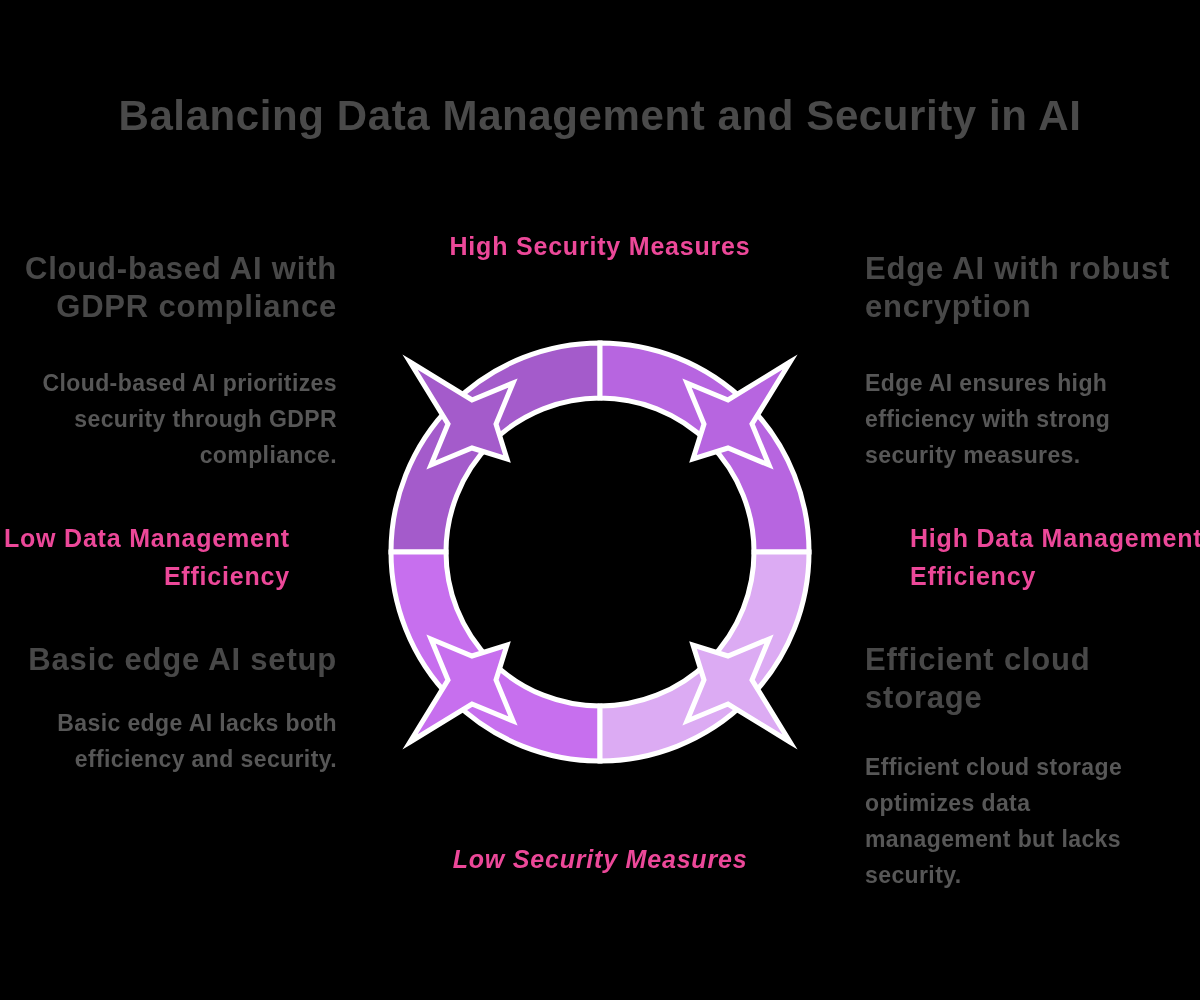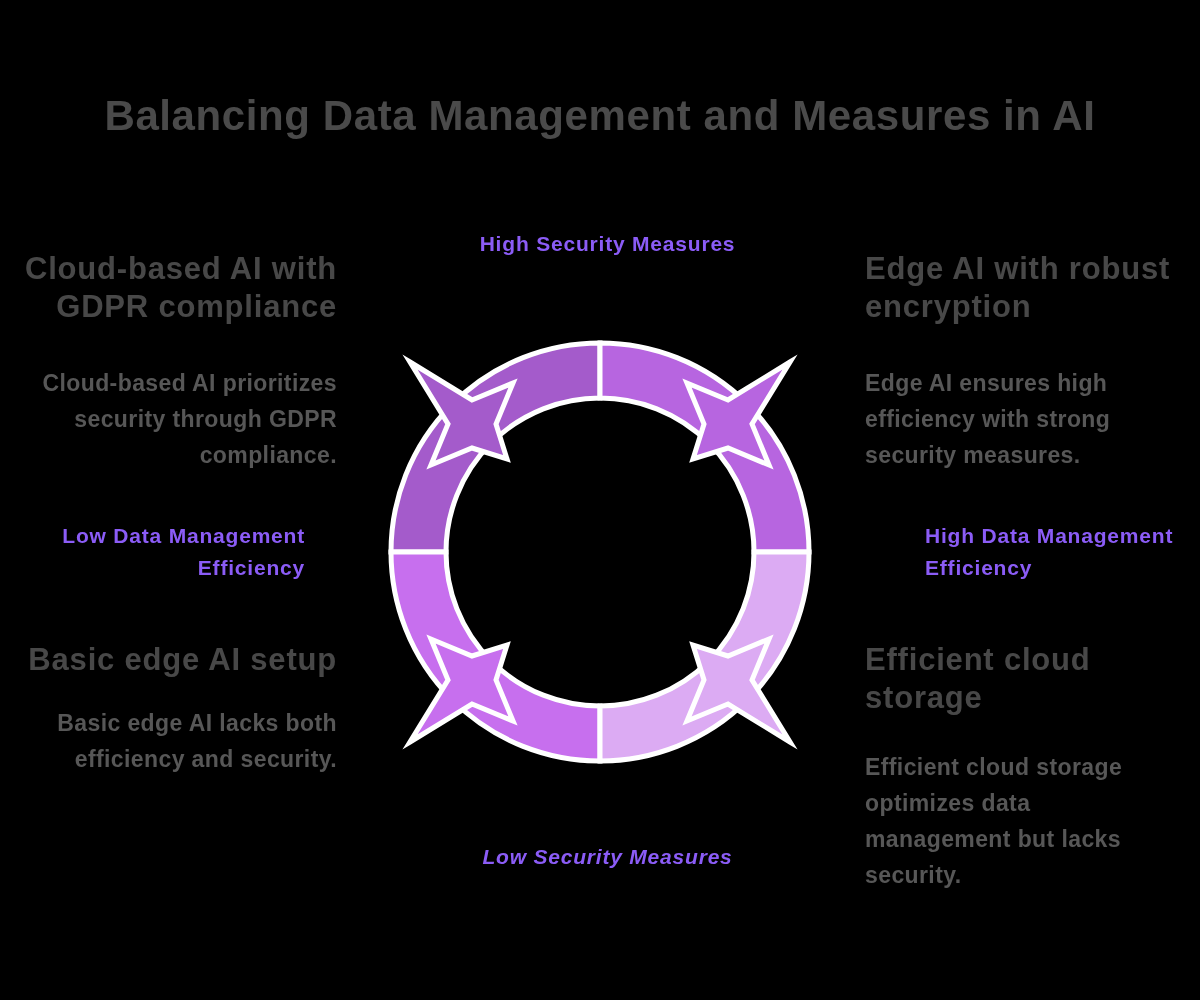--- a/index.html
+++ b/index.html
@@ -13,26 +13,25 @@
   .abs{position:absolute;}
   .title{
     left:0;right:0;top:92px;
     text-align:center;
     font-size:42px;font-weight:800;
     letter-spacing:.6px;
     color:#4a4a4a;
     margin:0;
   }
   .axis{
-    font-size:21px;font-weight:700;
-    color:#8b5cf6;
+    font-size:25px;font-weight:700;
+    color:#ec4899;
     letter-spacing:.8px;
     line-height:1.5;
     white-space:pre-line;
-    margin-left:15px;
   }
   .axis-top{left:0;right:0;top:228px;text-align:center;}
   .axis-bottom{left:0;right:0;top:841px;text-align:center;font-style:italic;}
   .axis-left{left:-70px;width:360px;top:520px;text-align:right;}
   .axis-right{left:910px;width:420px;top:520px;text-align:left;}
   .q-title{
     font-size:31px;font-weight:800;
     color:#484848;
     letter-spacing:.8px;
     line-height:1.23;
@@ -53,21 +52,21 @@
   .tr-desc{top:366px;}
   .bl-title{top:641px;}
   .bl-desc{top:706px;}
   .br-title{top:641px;}
   .br-desc{top:750px;}
   .ring{left:320px;top:272px;}
 </style>
 </head>
 <body>
 
-<h1 class="abs title">Balancing Data Management and Measures in AI</h1>
+<h1 class="abs title">Balancing Data Management and Security in AI</h1>
 
 <div class="abs axis axis-top">High Security Measures</div>
 <div class="abs axis axis-bottom">Low Security Measures</div>
 <div class="abs axis axis-left">Low Data Management
 Efficiency</div>
 <div class="abs axis axis-right">High Data Management
 Efficiency</div>
 
 <svg class="abs ring" width="560" height="560" viewBox="-280 -280 560 560" xmlns="http://www.w3.org/2000/svg">
   <defs>

